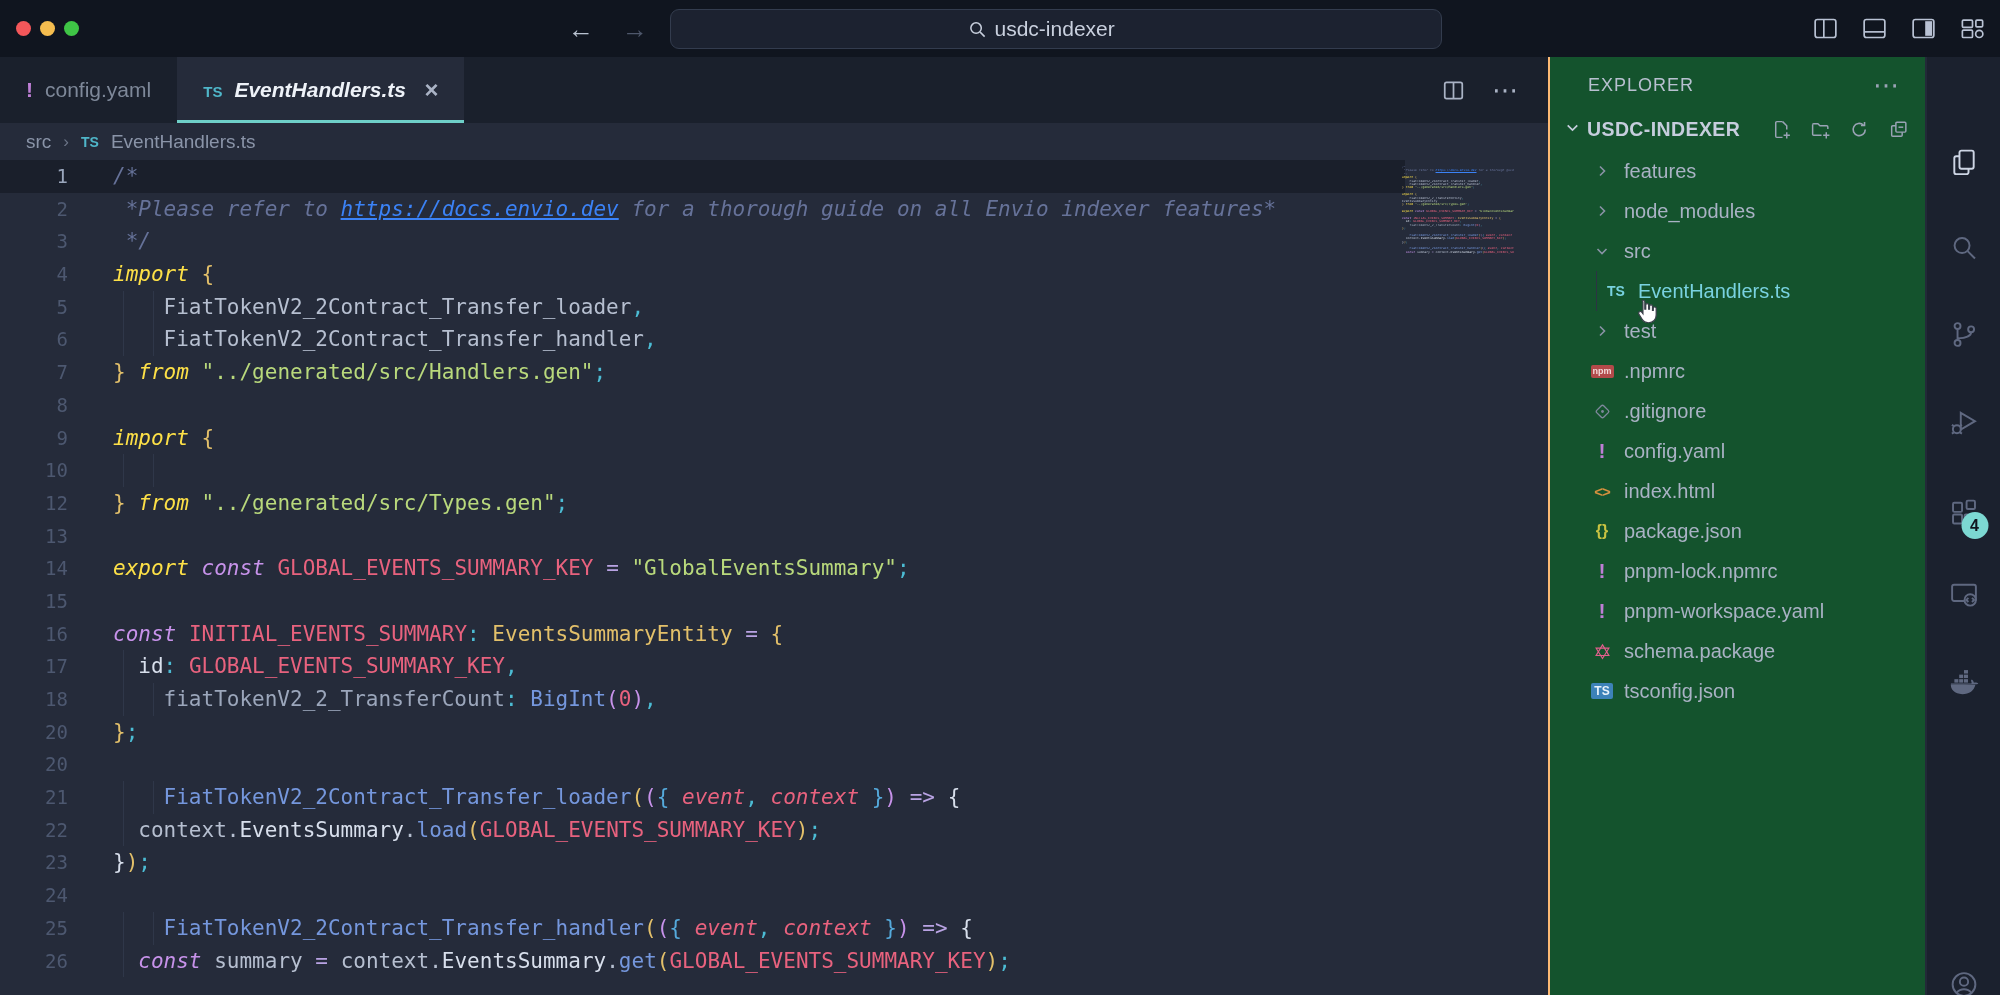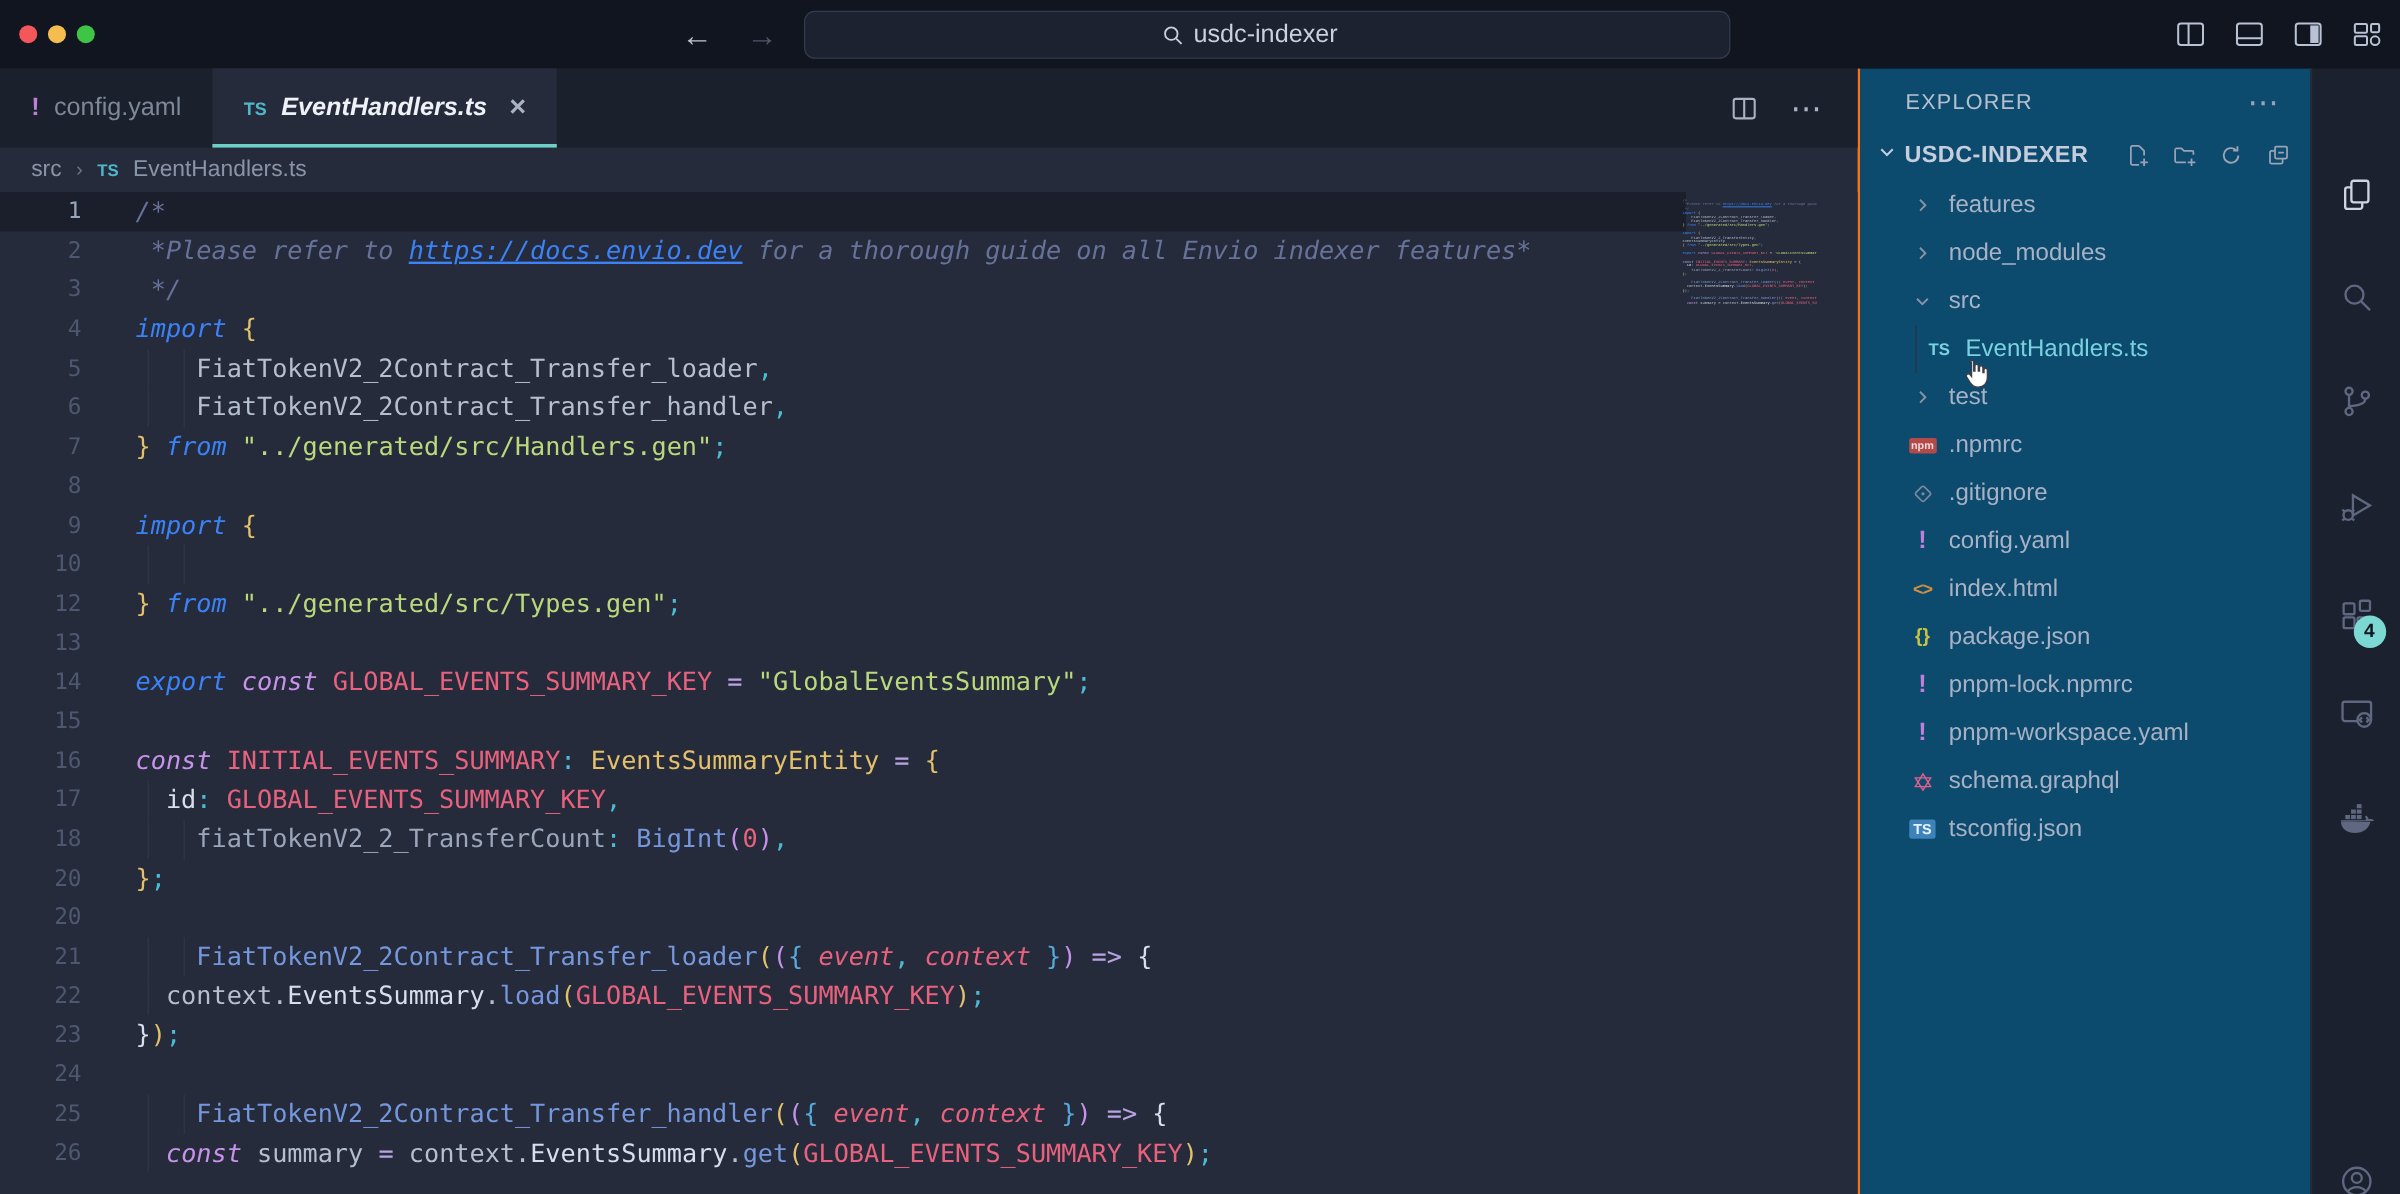--- a/index.html
+++ b/index.html
@@ -47,21 +47,21 @@
   .cline { height:32.7px; line-height:32.7px; white-space:pre; position:relative; display:flex; }
   .cline.current { background:linear-gradient(to right,#1a1f2b 0,#1a1f2b calc(100% - 143px),transparent calc(100% - 143px)); }
   .lnum { flex:0 0 68px; text-align:right; color:#4d5870; font-size:19px; }
   .cline.current .lnum { color:#9aa6bc; }
   .ltext { padding-left:45px; }
   .gd { position:absolute; top:0; bottom:0; width:1px; background:#2f3749; }
 
   
   .tk-cm { color:#667299; font-style:italic; }
   .tk-lk { color:#3b82f6; font-style:italic; text-decoration:underline; }
-  .tk-kw { color:#3b82f6; font-style:italic; }
+  .tk-kw { color:#fde047; font-style:italic; }
   .tk-kd { color:#c792ea; font-style:italic; }
   .tk-cn { color:#e8627e; }
   .tk-st { color:#b9d97c; }
   .tk-pu { color:#4cbcd4; }
   .tk-b1 { color:#e3c06a; }
   .tk-b2 { color:#c792ea; }
   .tk-b3 { color:#55aadc; }
   .tk-fn { color:#7597dd; }
   .tk-ty { color:#e3c06a; }
   .tk-pr { color:#9ba6bb; }
@@ -70,21 +70,21 @@
   .tk-op { color:#b9a3e3; }
   .tk-nu { color:#e8627e; }
   .tk-pa { color:#e8627e; font-style:italic; }
 
   
   .minimap { position:absolute; top:6px; right:34px; width:112px; overflow:hidden;
     font-family:"DejaVu Sans Mono", monospace; }
   .mline { height:3.4px; line-height:3.4px; font-size:3.1px; white-space:pre; overflow:hidden; }
 
   
-  .sidebar { width:377px; background:#0c4a6e; border-left:2px solid #f97316; display:flex; flex-direction:column; font-size:20px; }
+  .sidebar { width:377px; background:#14532d; border-left:2px solid #fdba74; display:flex; flex-direction:column; font-size:20px; }
   .sb-header { height:42px; display:flex; align-items:center; justify-content:space-between; padding:14px 24px 0 38px;
     color:#b8c0d0; font-size:18px; letter-spacing:1px; }
   .sb-header .more { color:#9aa3b5; font-size:26px; letter-spacing:2px; line-height:10px; }
   .root-row { height:44px; display:flex; align-items:center; padding:0 16px 0 14px; color:#c6cddd; font-weight:bold; gap:6px; margin-top:8px; }
   .root-row .rlabel { font-size:19.5px; letter-spacing:.4px; }
   .root-actions { margin-left:auto; display:flex; gap:18px; color:#9aa3b5; align-items:center; }
   .tree { flex:1; }
   .trow { height:40px; display:flex; align-items:center; gap:10px; color:#a9b2c4; position:relative; }
   .trow[data-depth="1"] { padding-left:40px; }
   .trow[data-depth="2"] { padding-left:54px; }
@@ -365,21 +365,21 @@
             </span>
             <span>pnpm-workspace.yaml</span>
           </div>
           <div class="trow" data-depth="1">
             <span class="ticon">
               <svg width="17" height="17" viewBox="0 0 16 16" fill="none" stroke="#e25f8d" stroke-width="1.1">
                 <path d="M8 1.8 L14 11.8 H2 Z"></path>
                 <path d="M2 4.9 H14 L8 14.6 Z"></path>
               </svg>
             </span>
-            <span>schema.graphql</span>
+            <span>schema.package</span>
           </div>
           <div class="trow" data-depth="1">
             <span class="ticon">
               <span class="tsbox">TS</span>
             </span>
             <span>tsconfig.json</span>
           </div>
         </div>
     </div>
 

